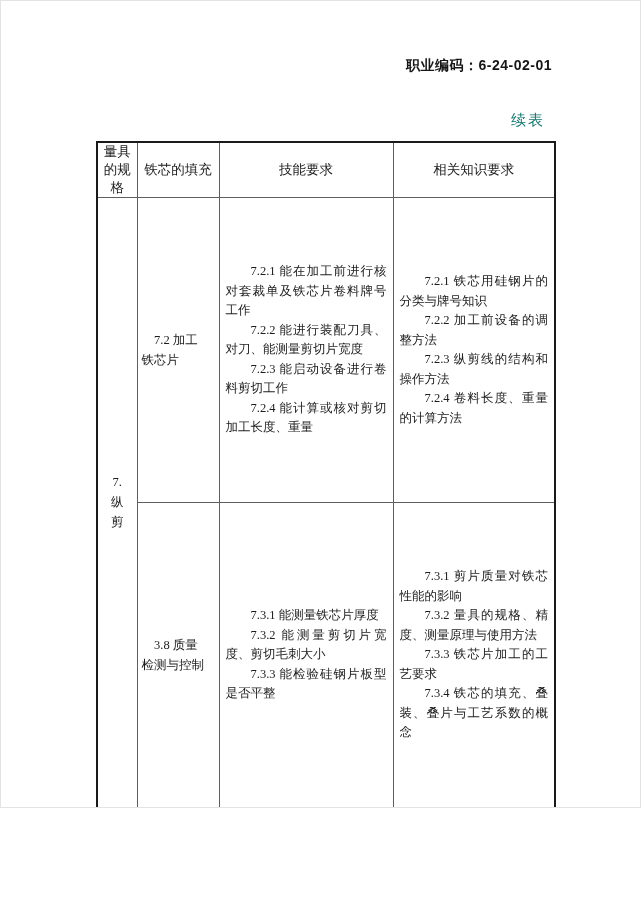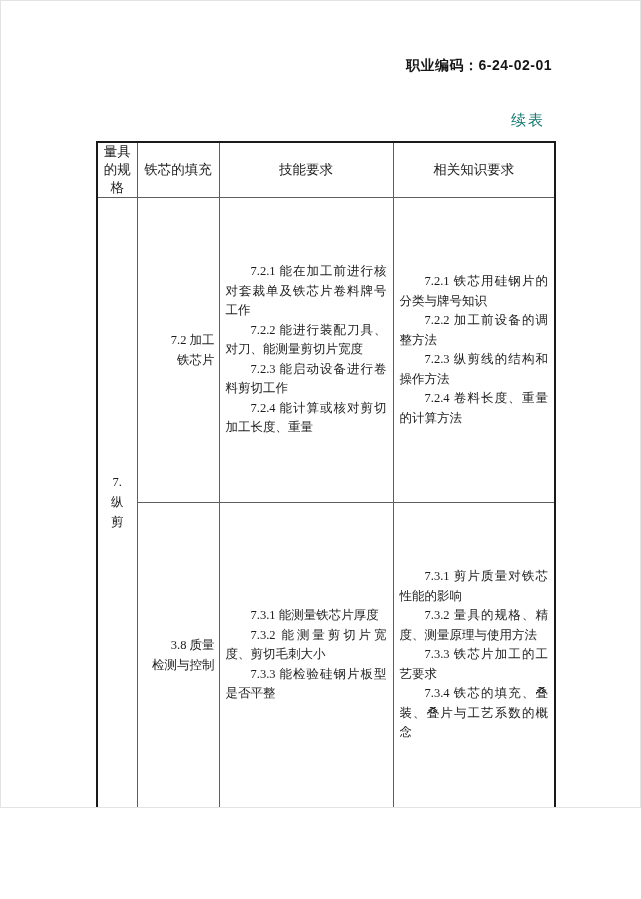--- a/index.html
+++ b/index.html
@@ -65,21 +65,21 @@
     font-size: 12.5px;
     line-height: 20px;
     color: #1c1c1c;
   }
   .work-cell {
     white-space: pre-line;
     font-size: 12.5px;
     line-height: 20px;
     padding: 0 4px;
     text-indent: 1em;
-    text-align: right;
+    text-align: left;
     color: #1c1c1c;
   }
   .text-cell { padding: 0 6px; }
   .text-cell p.para {
     font-size: 12.5px;
     line-height: 19.5px;
     text-indent: 2em;
     text-align: justify;
     color: #1c1c1c;
   }

